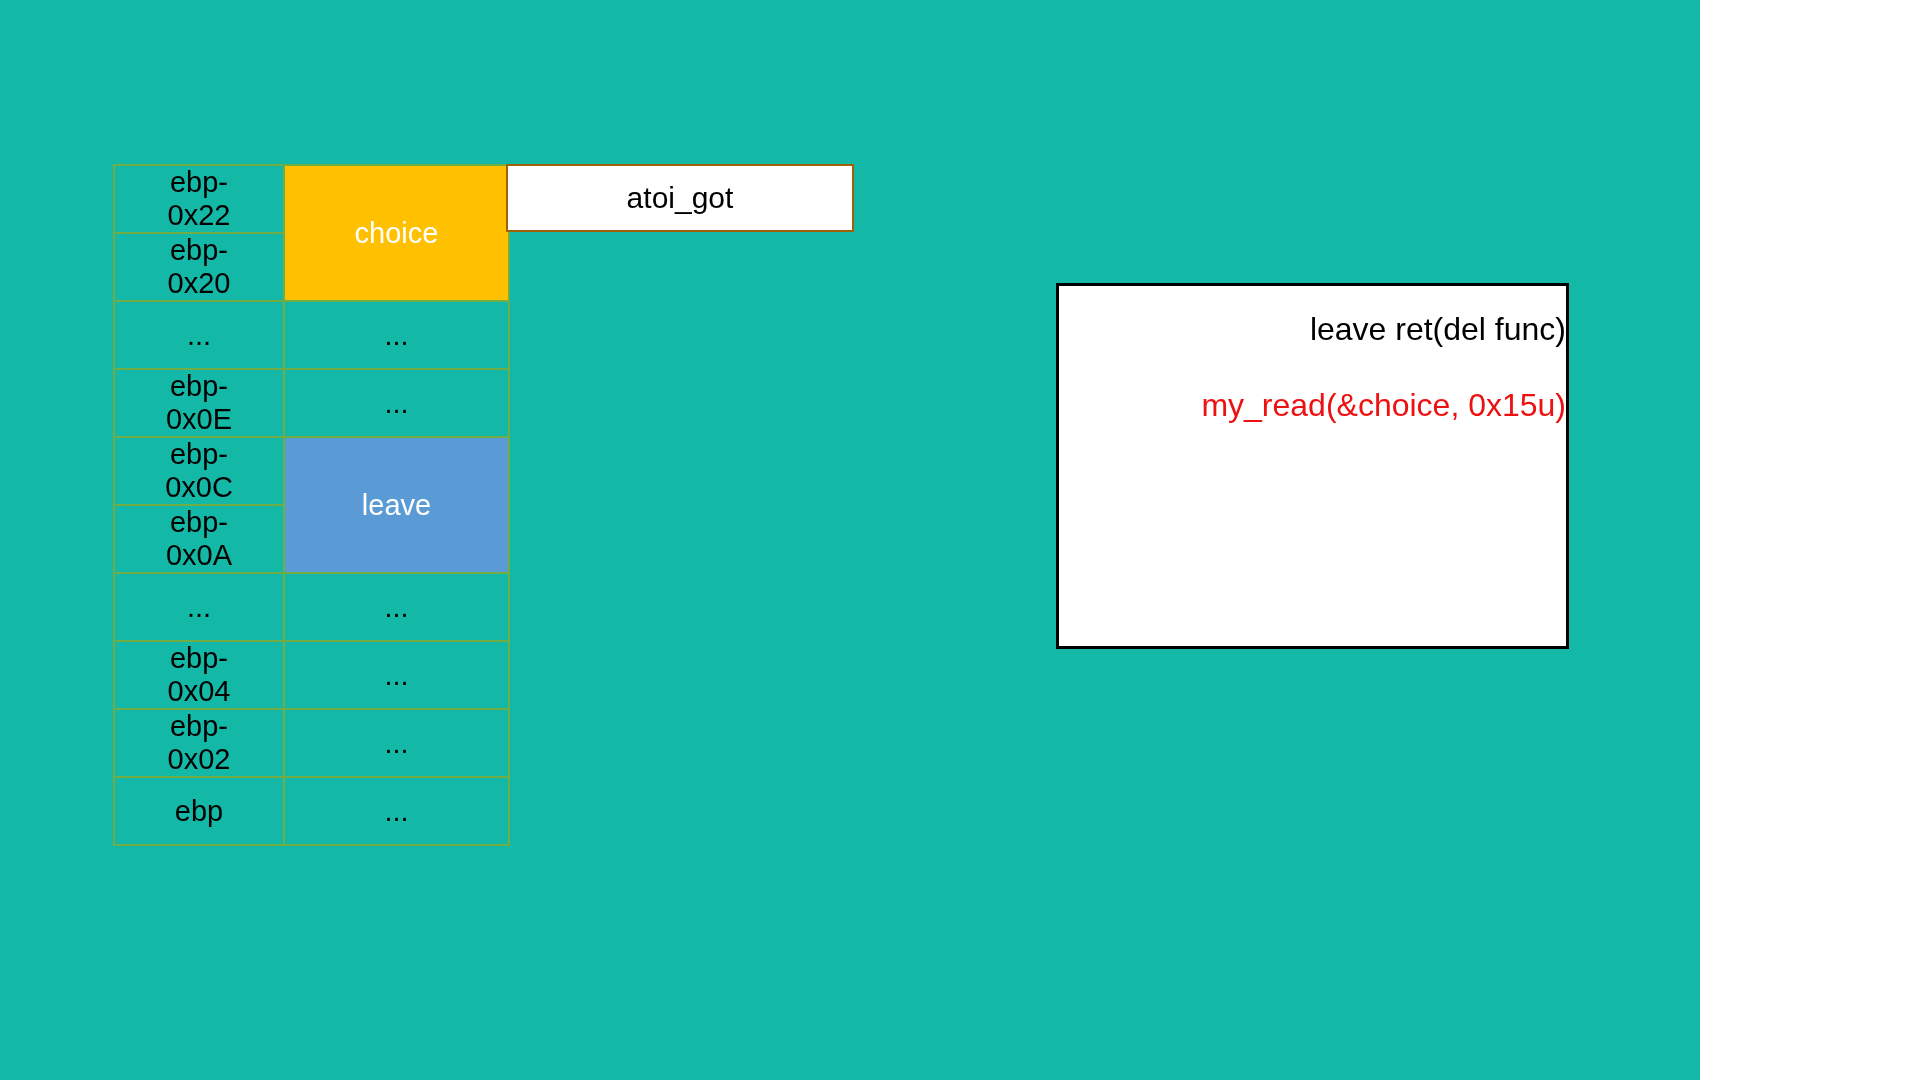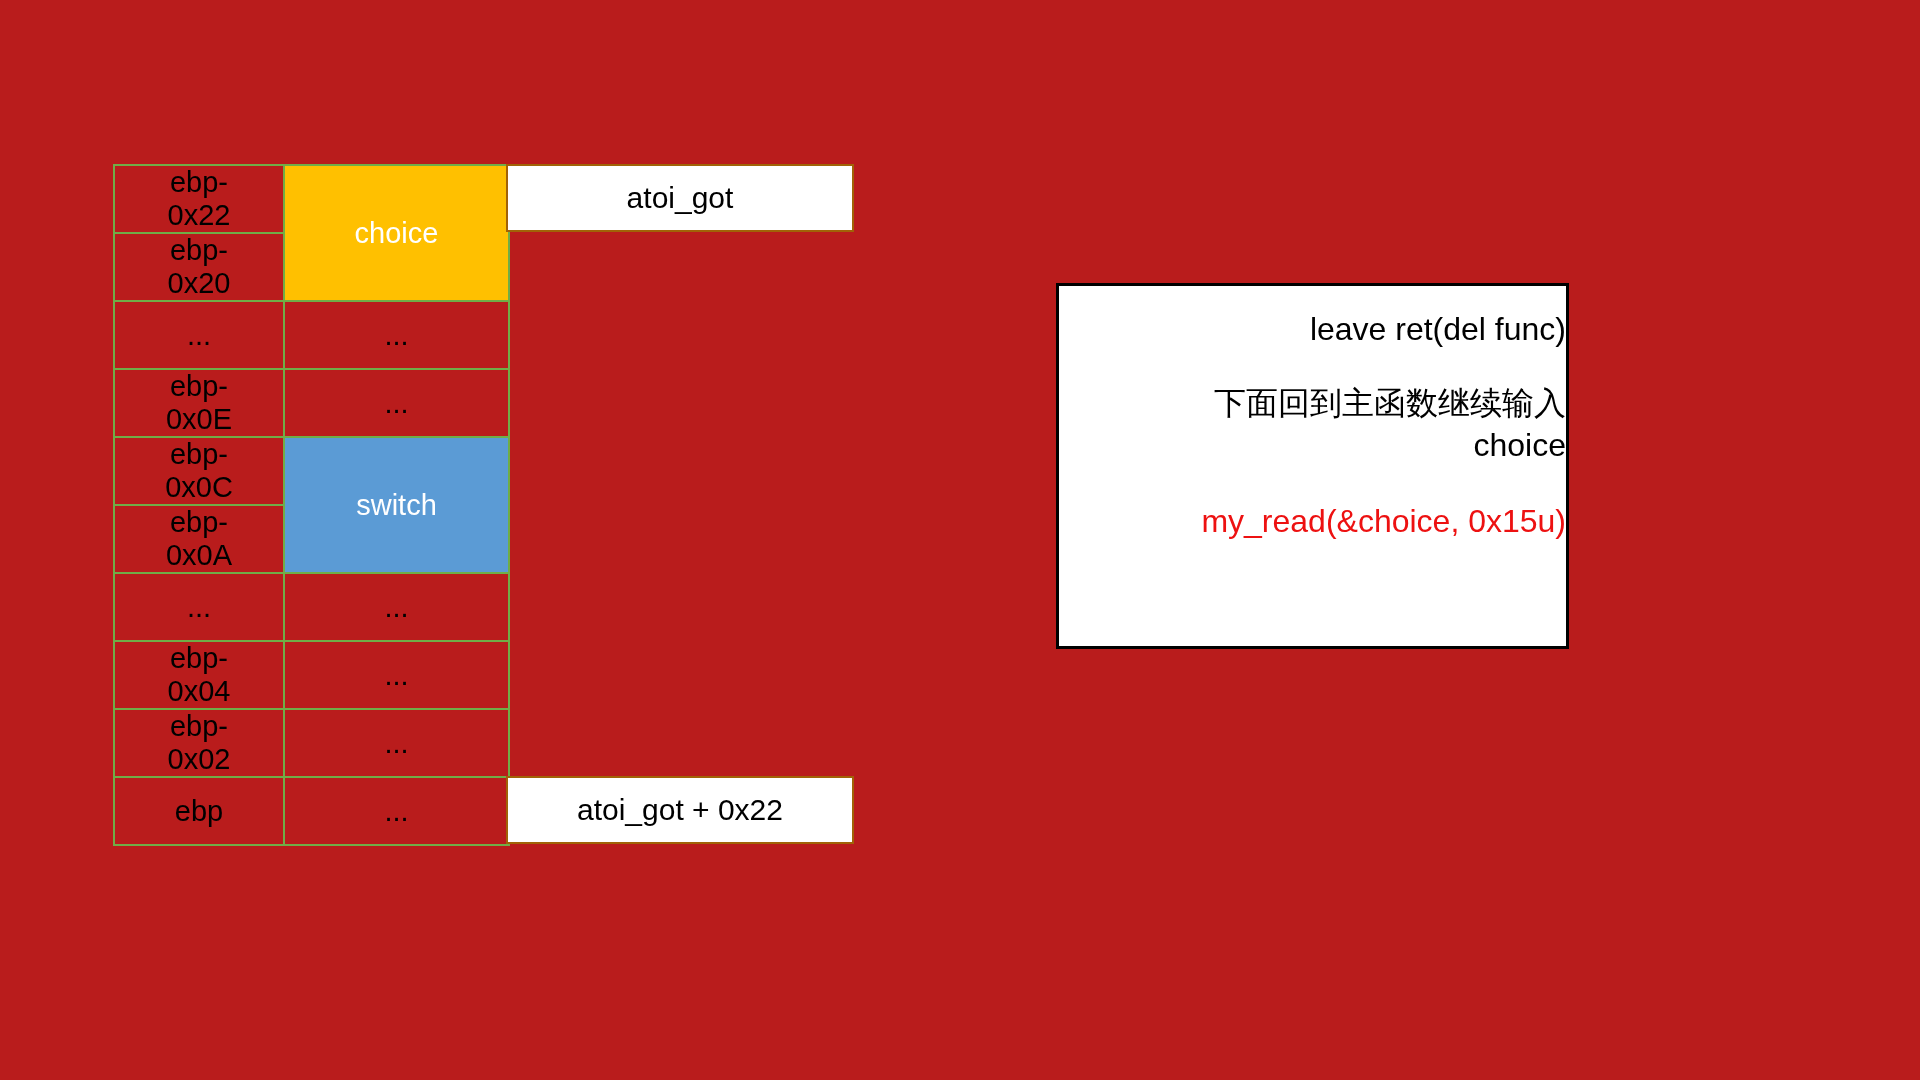--- a/index.html
+++ b/index.html
@@ -1,20 +1,20 @@
 <!DOCTYPE html>
 <html><head>
 <meta charset="utf-8">
 <style>
   html, body { margin: 0; padding: 0; background: #ffffff; }
   .canvas {
     position: relative;
-    width: 1920px;
+    width: 1700px;
     height: 1080px;
-    background: #b91c1c;
+    background: #14b8a6;
     font-family: "Liberation Sans", "DejaVu Sans", sans-serif;
     color: #000000;
     overflow: hidden;
   }
 
   
   table.stack-table {
     position: absolute;
     left: 113px;
     top: 164px;
@@ -109,21 +109,21 @@
       <td>...</td>
     </tr>
     <tr>
       <td>ebp-
 0x0E</td>
       <td>...</td>
     </tr>
     <tr>
       <td>ebp-
 0x0C</td>
-      <td class="fill-cookie" rowspan="2">switch</td>
+      <td class="fill-cookie" rowspan="2">leave</td>
     </tr>
     <tr>
       <td>ebp-
 0x0A</td>
     </tr>
     <tr>
       <td>...</td>
       <td>...</td>
     </tr>
     <tr>
@@ -140,24 +140,19 @@
       <td>ebp</td>
       <td>...</td>
     </tr>
   </tbody>
     </table>
 
   <div class="side-box top-box">
     <span>atoi_got</span>
   </div>
 
-  <div class="side-box bottom-box">
-    <span>atoi_got + 0x22</span>
-  </div>
 
   <div class="note-box">
     <p class="note-line1">leave ret(del func)</p>
-    <p class="note-line2">下面回到主函数继续输入
-choice</p>
     <p class="note-line3">my_read(&amp;choice, 0x15u)</p>
   </div>
 
 </div>
 
 </body></html>

